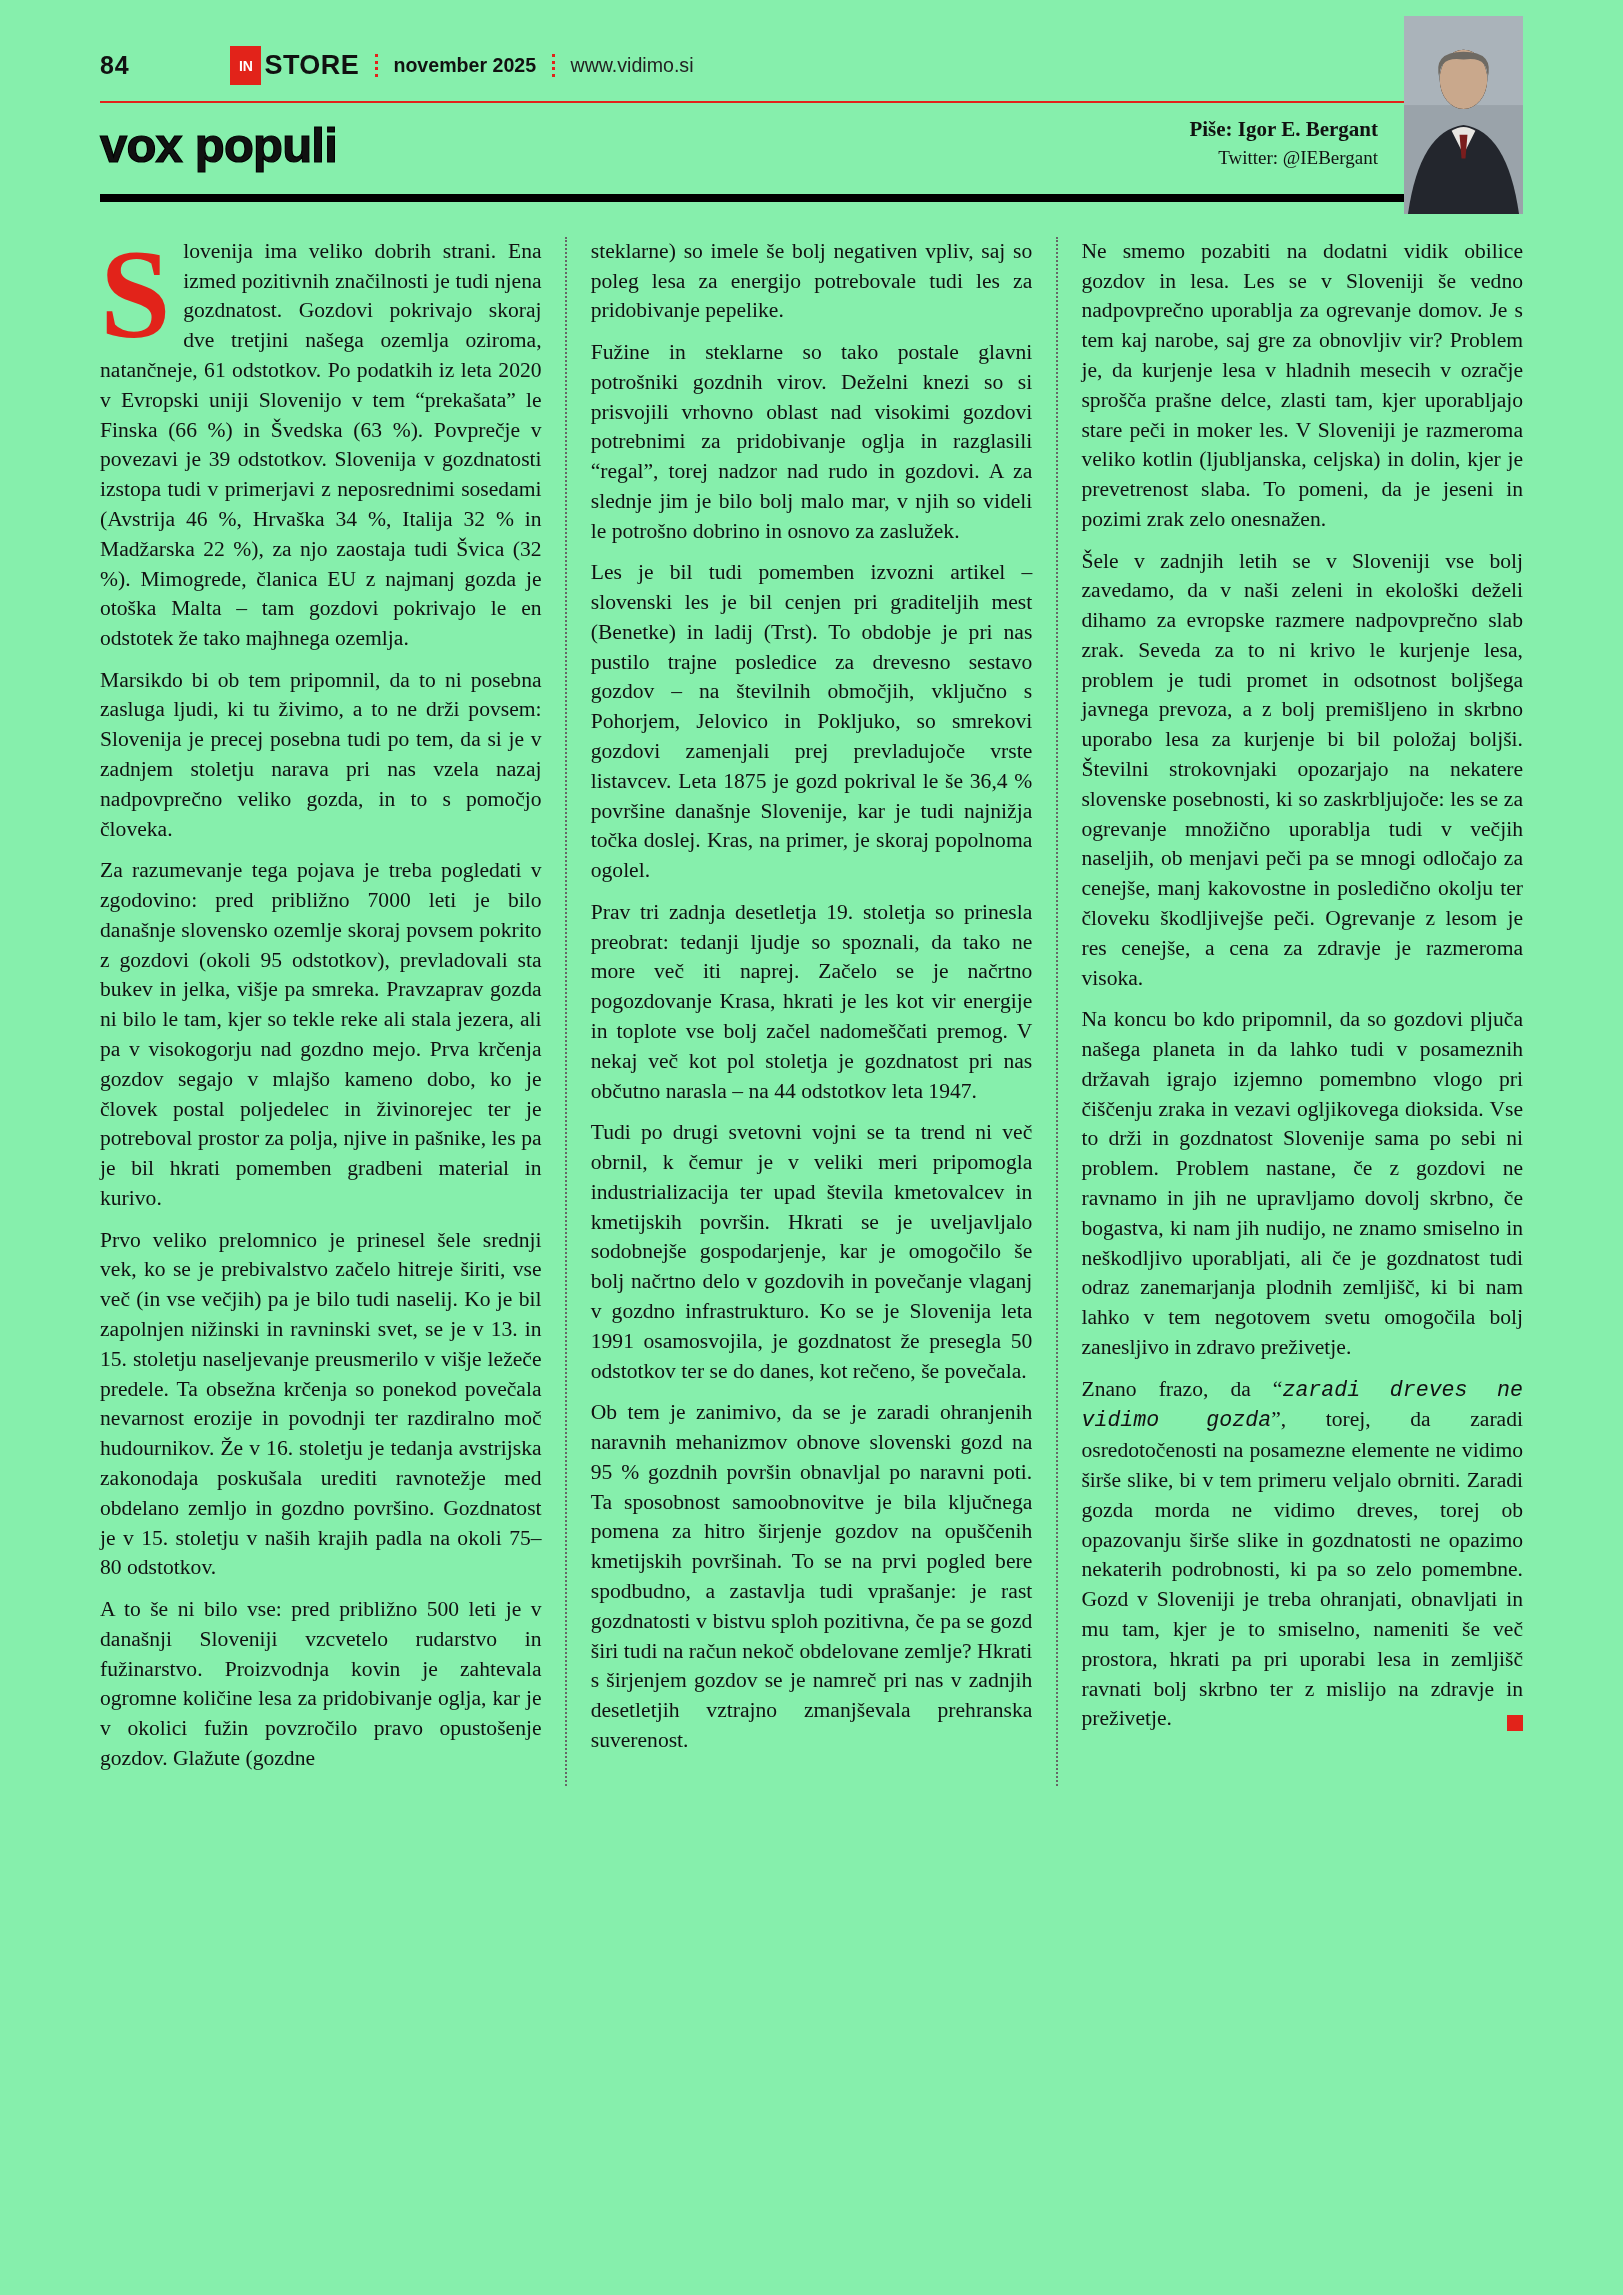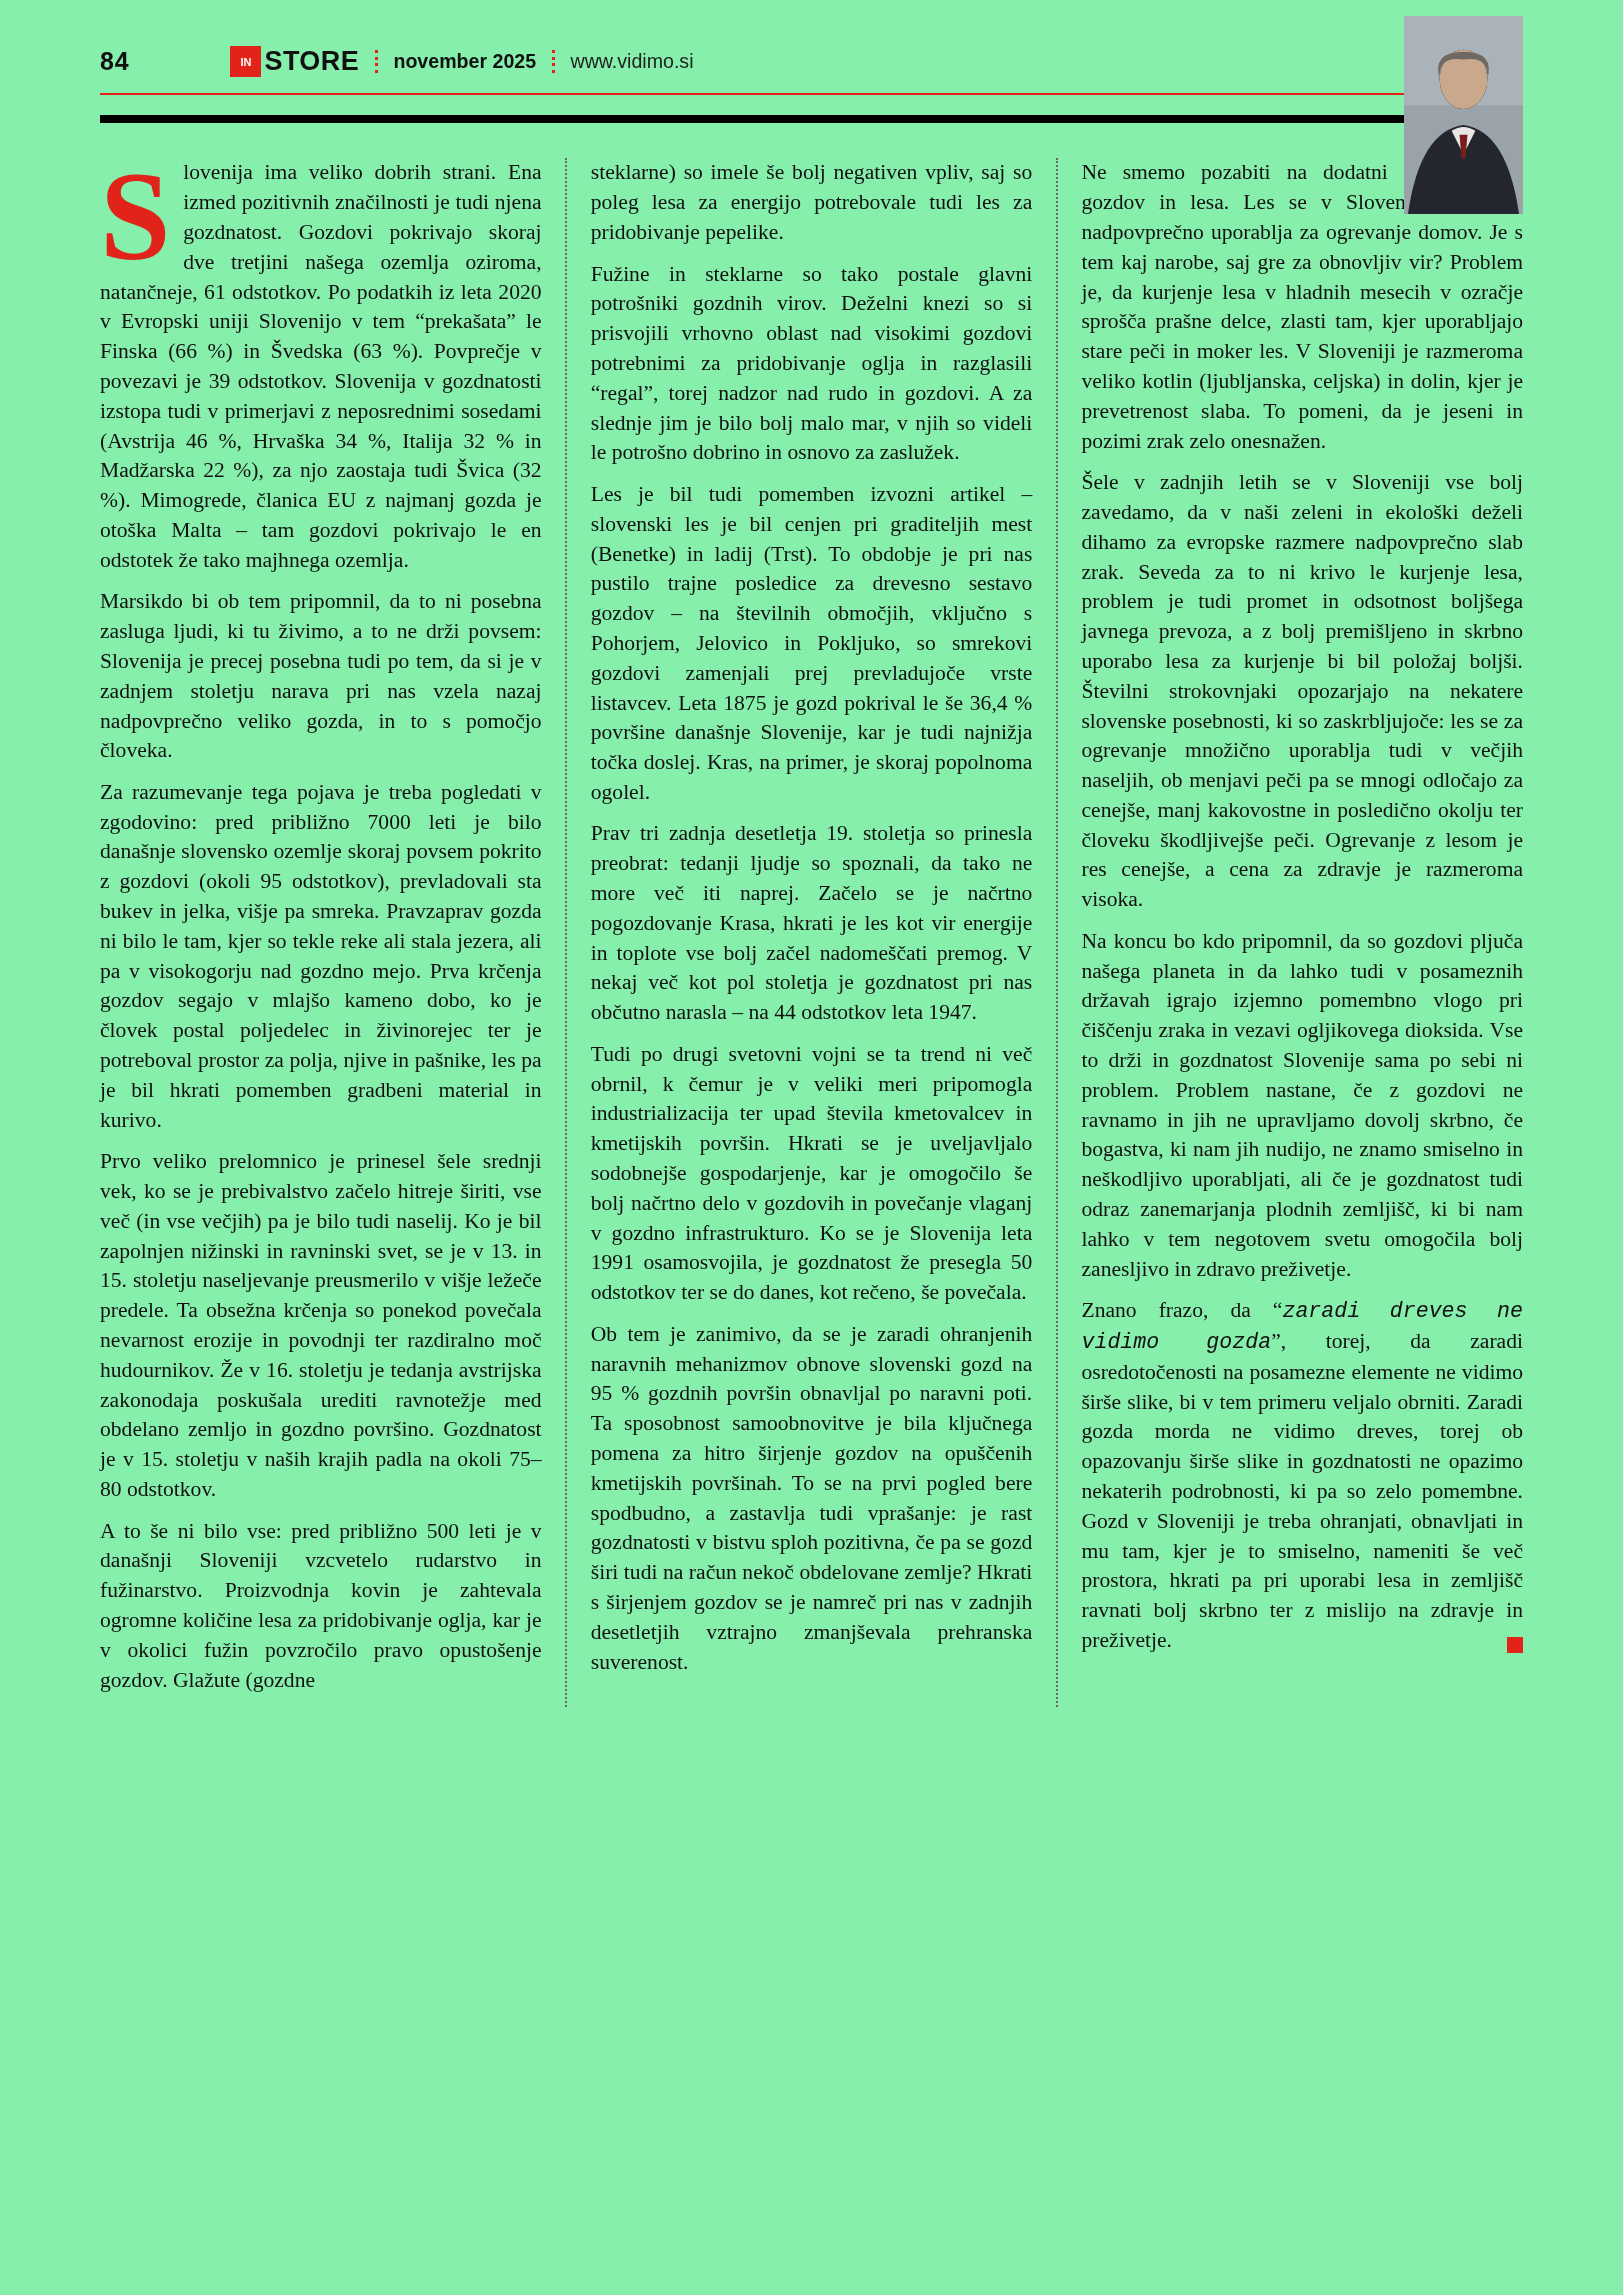--- a/index.html
+++ b/index.html
@@ -12,22 +12,22 @@
   
   .header-bar {
     display: flex; align-items: center;
     padding: 46px 100px 0 100px;
     font-family: "Liberation Sans", sans-serif;
   }
   .page-number { font-weight: bold; font-size: 25px; letter-spacing: 0.8px; }
   .logo { display: flex; align-items: center; margin-left: 101px; }
   .logo-in {
     background: var(--accent); color: #fff; font-weight: bold;
-    width: 31px; height: 31px; display: flex; align-items: center; justify-content: center;
-    font-size: 11px; letter-spacing: 0;
+    width: 31px; height: 39px; display: flex; align-items: center; justify-content: center;
+    font-size: 14px; letter-spacing: 0;
   }
   .logo-store { font-weight: bold; font-size: 27px; letter-spacing: 0.4px; margin-left: 3.1px; }
   .hsep { border-left: 3.1px dotted var(--accent); height: 23.6px; margin: 0 15.7px; }
   .issue-date { font-weight: bold; font-size: 19.6px; }
   .website { font-size: 19.6px; color: #222; }
   .header-rule { height: 2.4px; background: var(--accent); margin: 15.7px 100px 0 100px; }
 
   
   .section-row {
     display: flex; justify-content: space-between; align-items: flex-end;
@@ -88,20 +88,27 @@
       <span class="logo-in">IN</span>
       <span class="logo-store">STORE</span>
     </div>
     <span class="hsep"></span>
     <span class="issue-date">november 2025</span>
     <span class="hsep"></span>
     <span class="website">www.vidimo.si</span>
   </div>
   <div class="header-rule"></div>
 
+  <div class="section-row">
+    <div class="section-title">vox populi</div>
+    <div class="author-credit">
+      <div class="author-byline">Piše: Igor E. Bergant</div>
+      <div class="author-twitter">Twitter: @IEBergant</div>
+    </div>
+  </div>
 
   <div class="photo">
     <svg viewBox="0 0 60 100" preserveAspectRatio="none">
       <rect x="0" y="0" width="60" height="100" fill="#9aa3aa"></rect>
       <rect x="0" y="0" width="60" height="45" fill="#aab3ba"></rect>
       <ellipse cx="30" cy="32" rx="12" ry="15" fill="#c9a габ"></ellipse>
       <ellipse cx="30" cy="32" rx="12" ry="15" fill="#c9a88c"></ellipse>
       <path d="M30 22 q13 -2 12 10 q4 -14 -12 -14 q-16 0 -12 14 q-1 -12 12 -10 Z" fill="#6e6a63"></path>
       <path d="M 2 100 Q 8 58 30 55 Q 52 58 58 100 Z" fill="#23262d"></path>
       <path d="M 24 58 L 30 70 L 36 58 Q 30 54 24 58 Z" fill="#e8e6e2"></path>

